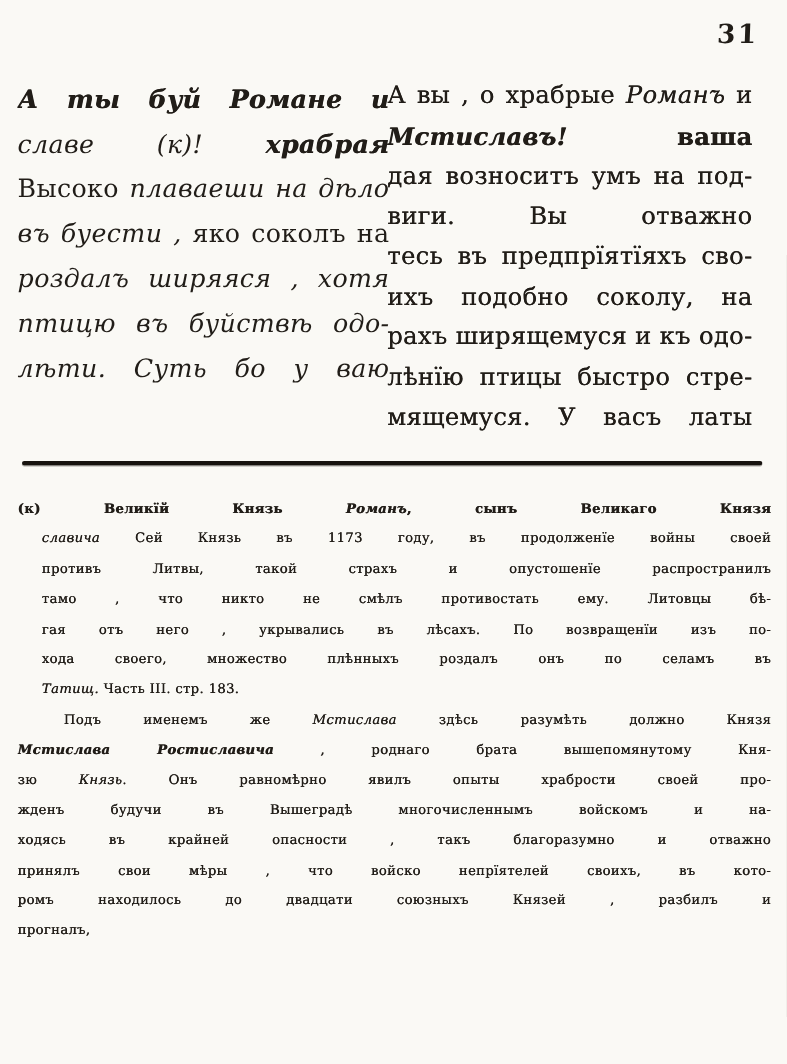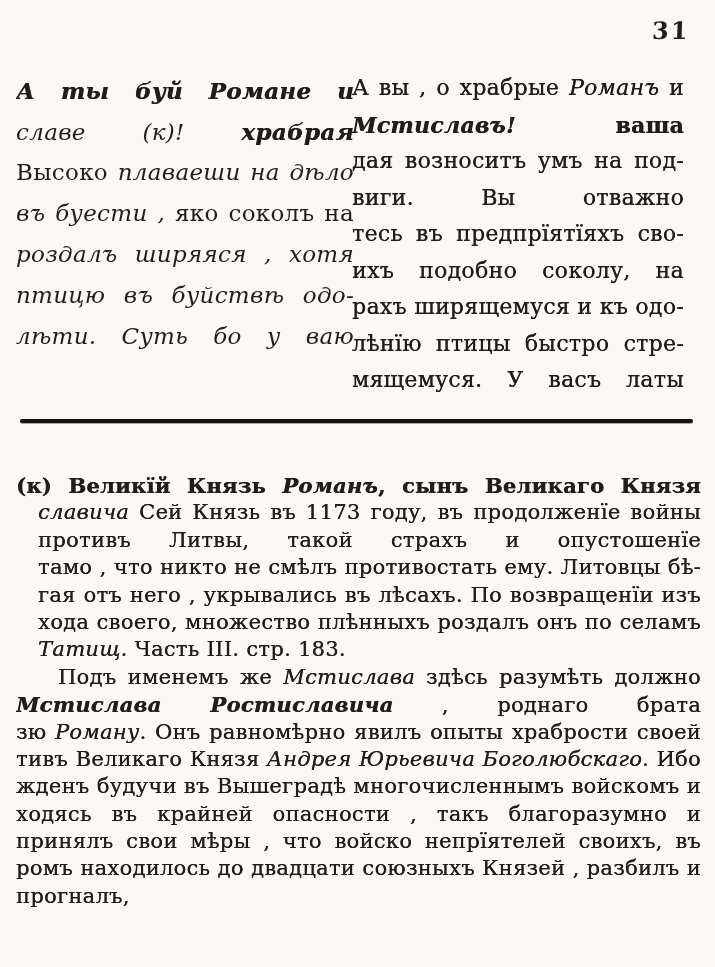--- a/index.html
+++ b/index.html
@@ -32,22 +32,22 @@
   .seg-it{font-style:italic;}
   .seg-up{font-style:normal;}
   .hv{font-weight:bold;text-shadow:0.4px 0 0 currentColor;}
   .col-right .line, .footnote .line{text-shadow:0.25px 0 0 currentColor;}
   .rule{
     position:absolute;top:419px;left:20px;width:673px;height:4px;
     background:#17130f;border-radius:2px;
     box-shadow:0 1px 0 rgba(23,19,15,.35);
   }
   .footnote{
-    position:absolute;top:472px;left:16px;width:685px;
-    font-size:21px;
+    position:absolute;top:449px;left:16px;width:685px;
+    font-size:12px;
   }
   .footnote .line{line-height:27.4px;height:27.4px;}
   .line.ind1{padding-left:22px;}
   .line.ind2{padding-left:42px;}
 </style>
 </head>
 <body>
 
 <div class="page">
 
@@ -83,22 +83,21 @@
         <div class="line ind1"><span class="seg-it">славича</span><span class="seg-up">  Сей Князь въ 1173 году, въ продолженїе войны своей</span></div>
         <div class="line ind1"><span class="seg-up">противъ Литвы, такой страхъ и опустошенїе распространилъ</span></div>
         <div class="line ind1"><span class="seg-up">тамо , что никто не смѣлъ противостать ему. Литовцы бѣ-</span></div>
         <div class="line ind1"><span class="seg-up">гая отъ него , укрывались въ лѣсахъ. По возвращенїи изъ по-</span></div>
         <div class="line ind1"><span class="seg-up">хода своего, множество плѣнныхъ роздалъ онъ по селамъ въ</span></div>
         <div class="line short ind1"><span class="seg-it">Татищ.</span><span class="seg-up"> Часть III. стр. 183.</span></div>
       </div>
     <div>
         <div class="line ind2"><span class="seg-up">Подъ именемъ же </span><span class="seg-it">Мстислава</span><span class="seg-up"> здѣсь разумѣть должно Князя</span></div>
         <div class="line"><span class="seg-it hv">Мстислава Ростиславича</span><span class="seg-up"> , роднаго брата вышепомянутому Кня-</span></div>
-        <div class="line"><span class="seg-up">зю </span><span class="seg-it">Роману</span><span class="seg-up">. Онъ равномѣрно явилъ опыты храбрости своей про-</span></div>
-        <div class="line"><span class="seg-up">тивъ Великаго Князя </span><span class="seg-it">Андрея Юрьевича Боголюбскаго</span><span class="seg-up">. Ибо оса-</span></div>
+        <div class="line"><span class="seg-up">зю </span><span class="seg-it">Князь</span><span class="seg-up">. Онъ равномѣрно явилъ опыты храбрости своей про-</span></div>
         <div class="line"><span class="seg-up">жденъ будучи въ Вышеградѣ многочисленнымъ войскомъ и на-</span></div>
         <div class="line"><span class="seg-up">ходясь въ крайней опасности , такъ благоразумно и отважно</span></div>
         <div class="line"><span class="seg-up">принялъ свои мѣры , что войско непрїятелей своихъ, въ кото-</span></div>
         <div class="line"><span class="seg-up">ромъ находилось до двадцати союзныхъ Князей , разбилъ и</span></div>
         <div class="line short"><span class="seg-up">прогналъ,</span></div>
       </div>
   </div>
 
 </div>
 

